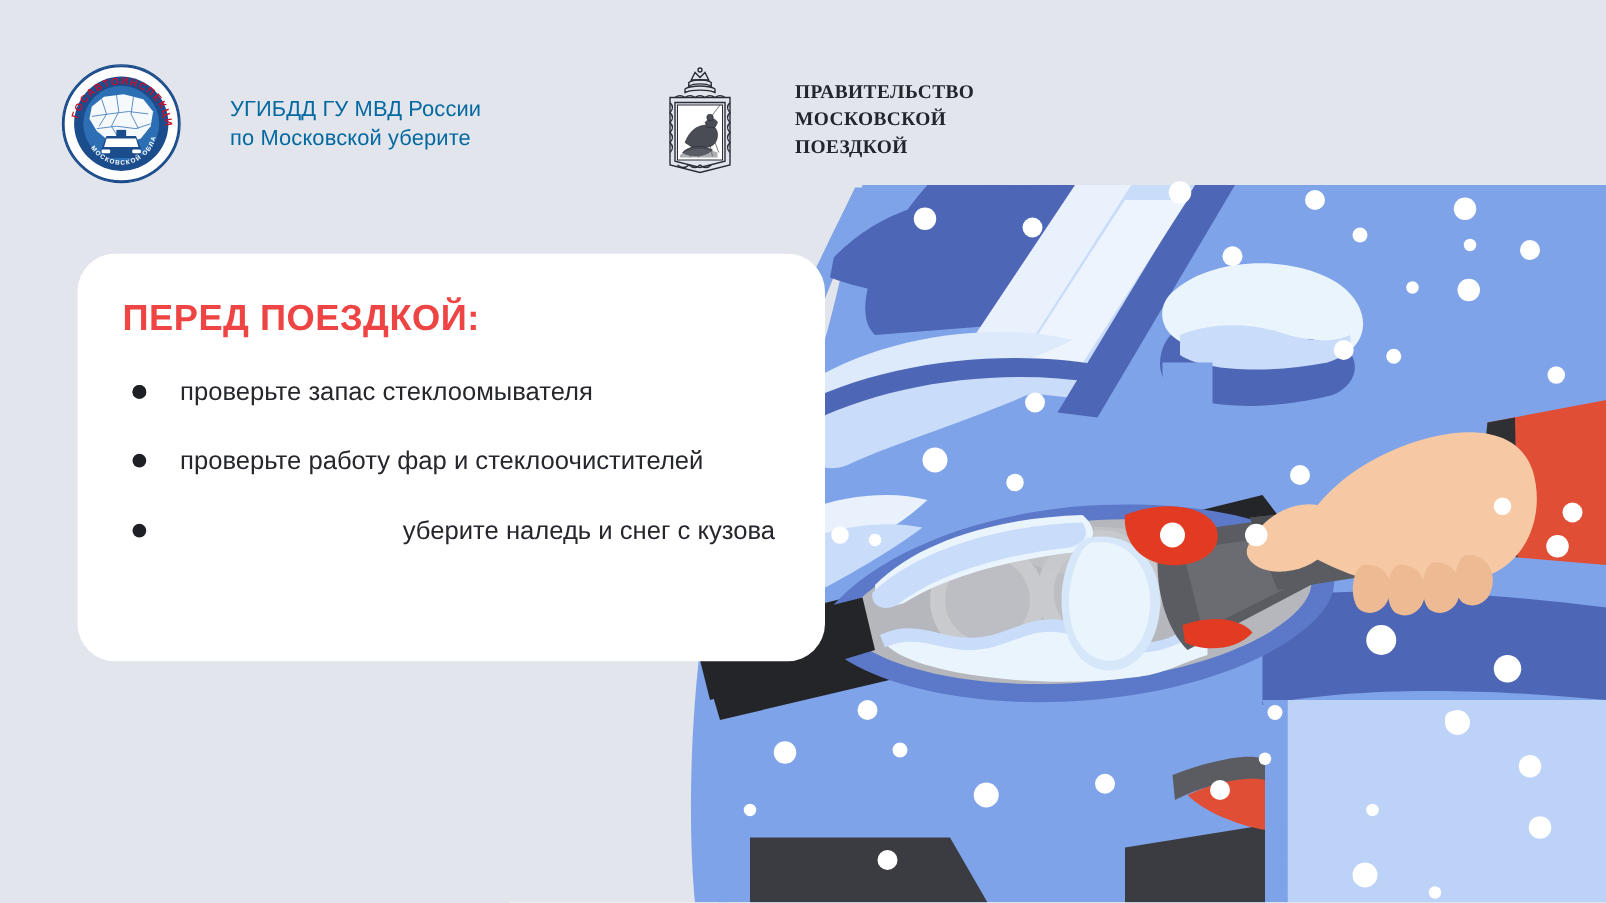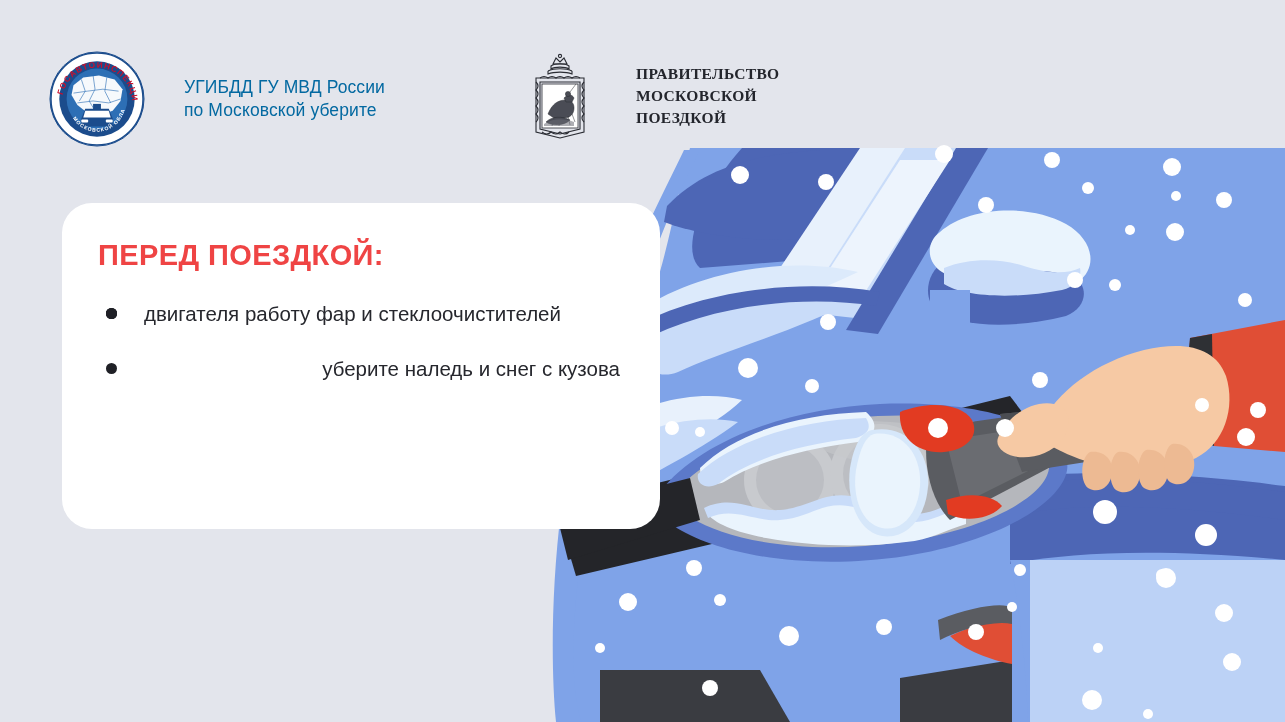--- a/index.html
+++ b/index.html
@@ -418,24 +418,25 @@
   </div>
 
   <div id="card">
     <div id="card-title">ПЕРЕД ПОЕЗДКОЙ:</div>
     <ul id="bullet-list">
       <li class="bullet-item">
         <span class="bullet-dot"></span>
       </li>
       <li class="bullet-item">
         <span class="bullet-dot"></span>
+        <span>проверьте запас стеклоомывателя</span>
       </li>
       <li class="bullet-item">
         <span class="bullet-dot"></span>
-        <span>двигателя работу фар и стеклоочистителей</span>
+        <span>проверьте работу фар и стеклоочистителей</span>
       </li>
       <li class="bullet-item">
         <span class="bullet-dot"></span>
         <span>уберите наледь и снег с кузова</span>
       </li>
     </ul>
   </div>
 
 </div>
 

